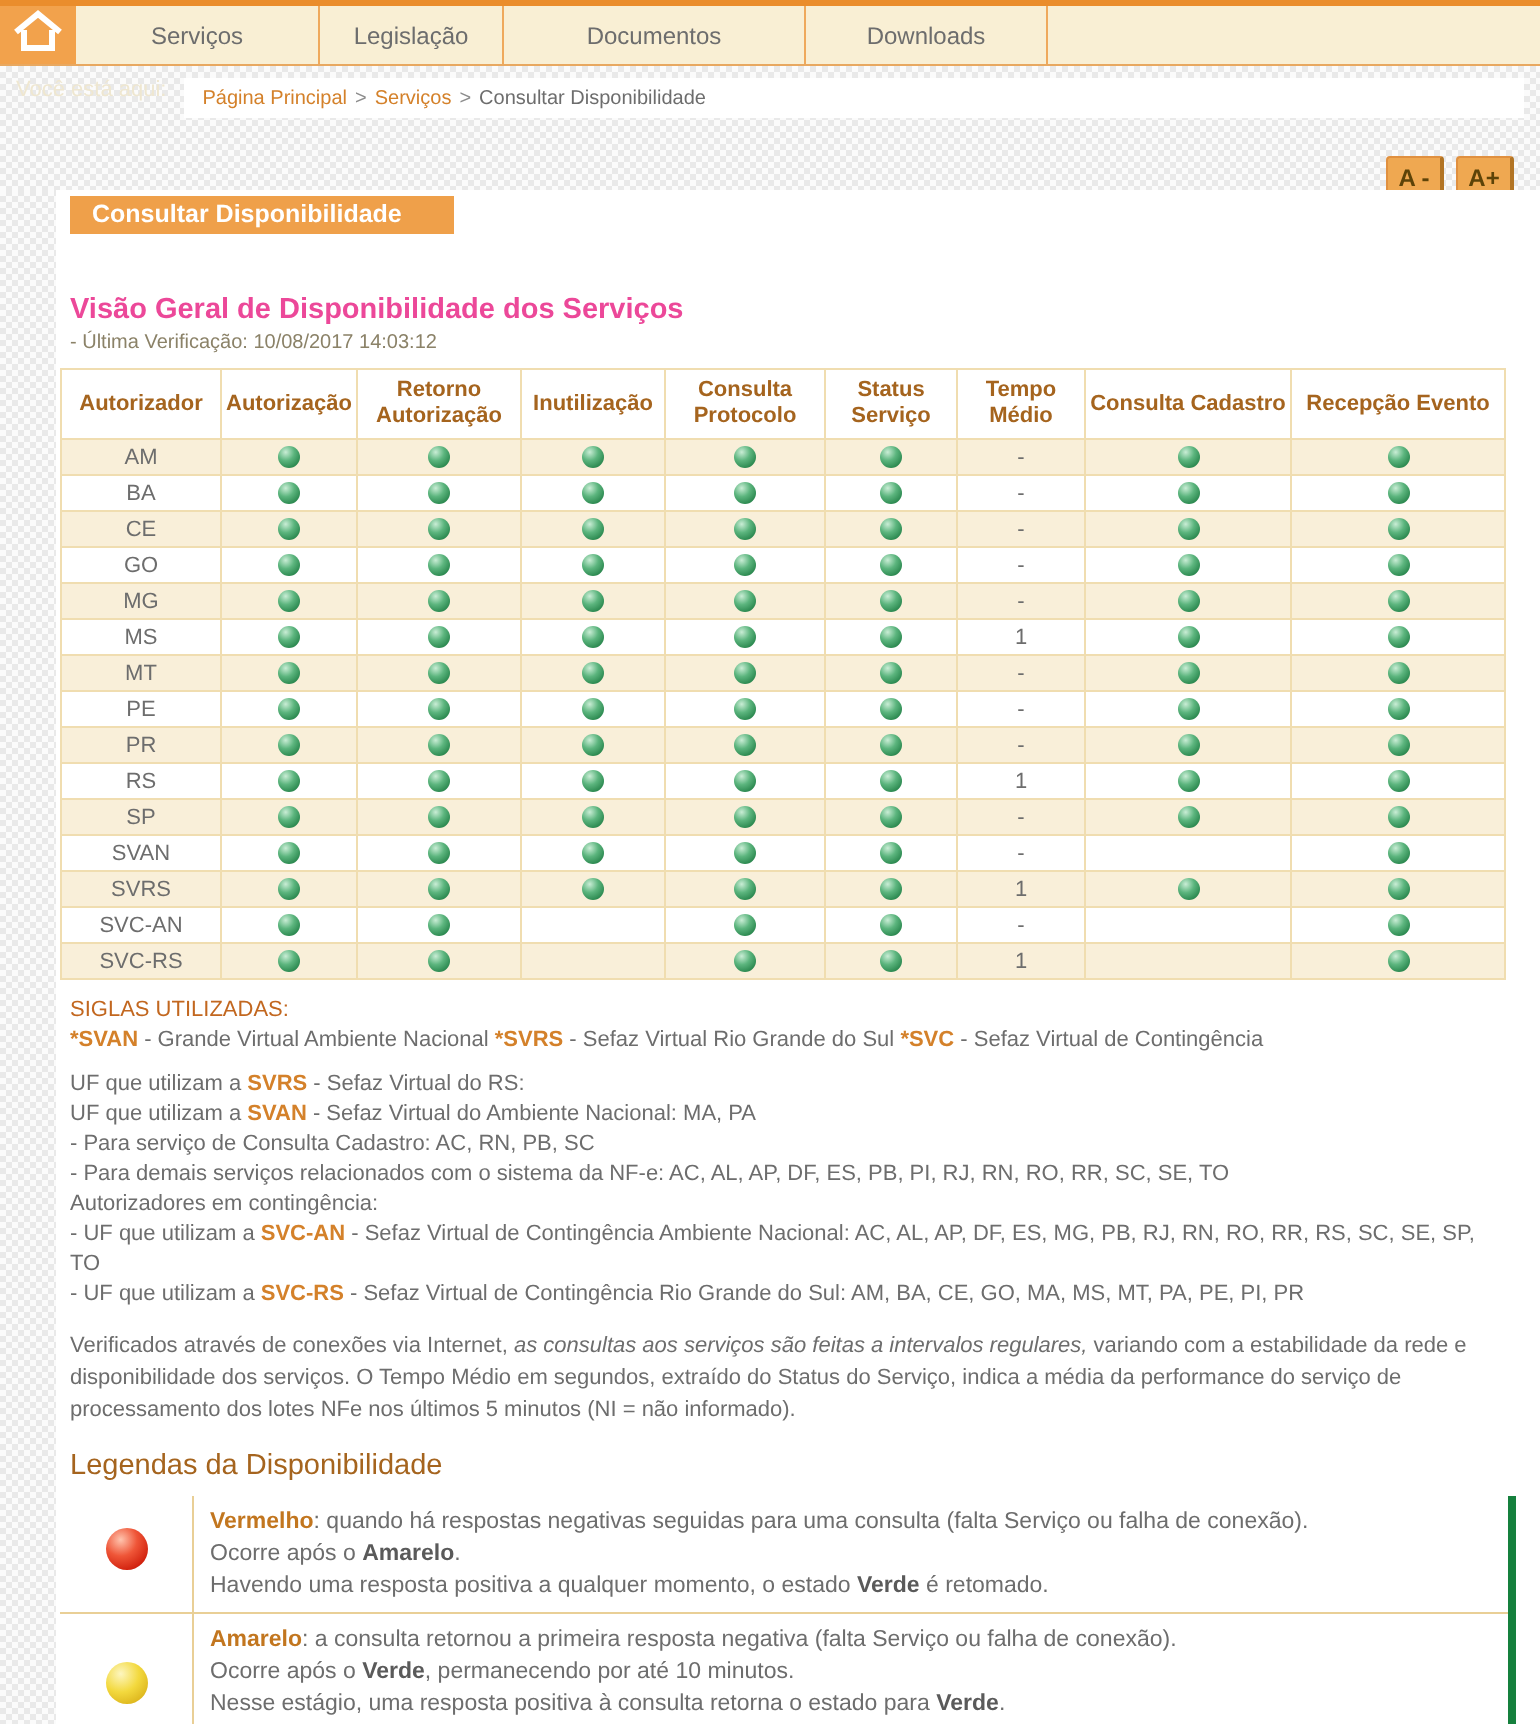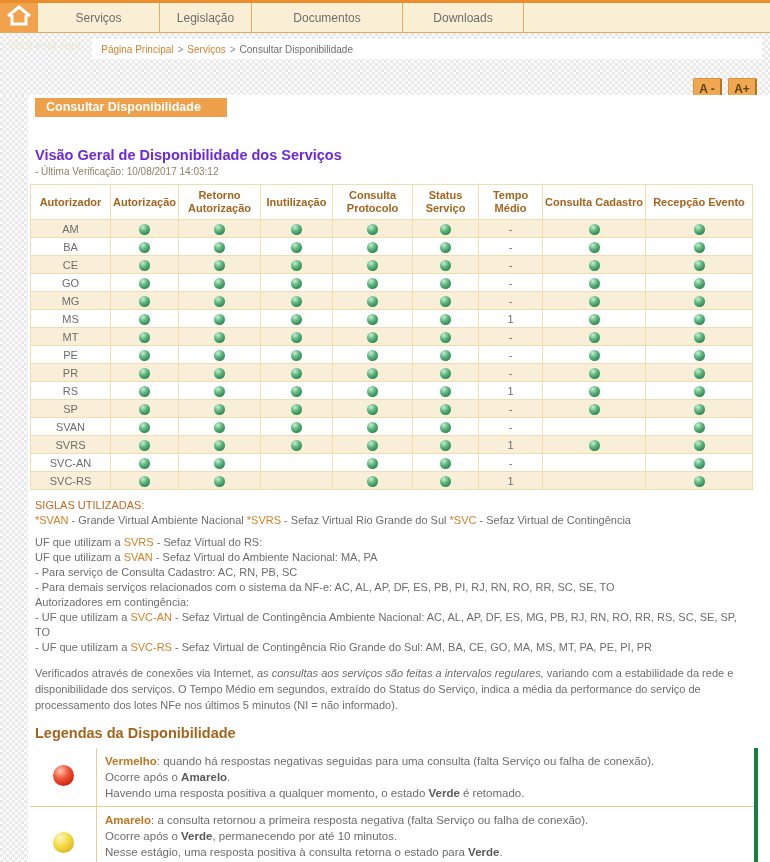--- a/index.html
+++ b/index.html
@@ -33,43 +33,43 @@
         border-right:2px solid #b27424;border-bottom:2px solid #b27424;border-radius:2px;
         color:#5d4308;font-size:12px;font-weight:bold;display:flex;align-items:center;justify-content:center;
         cursor:pointer;box-sizing:border-box;}
   
   #leftstrip{position:absolute;top:95px;left:0;width:28px;height:767px;}
   .sidebar-bar{position:absolute;right:0;width:7px;background:#e0a74f;border-top:2px solid #7a5c28;box-sizing:border-box;}
   
   #main{position:absolute;top:95px;left:28px;width:742px;background:#ffffff;}
   #pagetitle{margin:3px 0 0 7px;width:192px;height:19px;background:#efa04a;color:#ffffff;
              font-weight:bold;font-size:12.5px;line-height:19px;padding-left:11px;box-sizing:border-box;}
-  #overview-heading{margin:30px 0 0 7px;color:#6d28d9;font-size:14.5px;font-weight:bold;}
+  #overview-heading{margin:30px 0 0 7px;color:#ec4899;font-size:14.5px;font-weight:bold;}
   #lastcheck{margin:3px 0 0 7px;font-size:10px;color:#8b8268;}
   
   #avtable{margin:7px 0 0 2px;width:722px;border-collapse:collapse;table-layout:fixed;}
   #avtable th{color:#a5641e;font-size:11px;font-weight:bold;padding:4px 1px;background:#ffffff;
               border:1px solid #f0ddb0;line-height:13px;text-align:center;}
   #avtable td{height:17px;text-align:center;font-size:11px;color:#6d6d6d;
               border:1px solid #f0ddb0;padding:0;}
   #avtable tr.alt td{background:#f9efd9;}
   .ball-sm{display:inline-block;width:11px;height:11px;border-radius:50%;vertical-align:middle;
     background:radial-gradient(circle at 35% 28%, #c9edd5 0%, #5cb57e 40%, #2e8b52 75%, #237244 100%);}
   
   #siglas{margin:8px 16px 0 7px;font-size:11px;line-height:15px;color:#6d6d6d;}
   .sig-line{min-height:15px;}
   .sig-gap{height:7px;}
   .seg-n{color:#6d6d6d;}
-  .seg-link{color:#d4812a;font-weight:normal;cursor:pointer;}
+  .seg-link{color:#d4812a;font-weight:bold;cursor:pointer;}
   .seg-title{color:#c2671f;}
   .seg-i{font-style:italic;}
   .seg-b{font-weight:bold;color:#5a5a5a;}
   .seg-label{color:#c2761f;font-weight:bold;}
   #note{margin:10px 0 0 7px;width:712px;font-size:11px;line-height:16px;color:#6d6d6d;}
-  #legend-heading{margin:12px 0 7px 7px;color:#a5641e;font-size:14.5px;font-weight:bold;}
+  #legend-heading{margin:12px 0 7px 7px;color:#a5641e;font-size:14.5px;font-weight:normal;}
   
   #legtable{margin-left:2px;width:728px;border-collapse:collapse;}
   #legtable td{vertical-align:middle;}
   .leg-row{border-bottom:1px solid #e9cf96;}
   .leg-ball-cell{width:64px;border-right:1px solid #e9cf96;text-align:center;}
   .leg-text-cell{padding:5px 8px;font-size:11.5px;line-height:16px;color:#6d6d6d;border-right:4px solid #15803d;}
   .ball-lg{display:inline-block;width:21px;height:21px;border-radius:50%;}
   .ball-red{background:radial-gradient(circle at 35% 28%, #ffc4ae 0%, #ef5638 40%, #d32410 75%, #a81708 100%);}
   .ball-yellow{background:radial-gradient(circle at 35% 28%, #fdf6c0 0%, #f3d93e 45%, #ddb61d 80%, #c79d12 100%);}
 </style>

